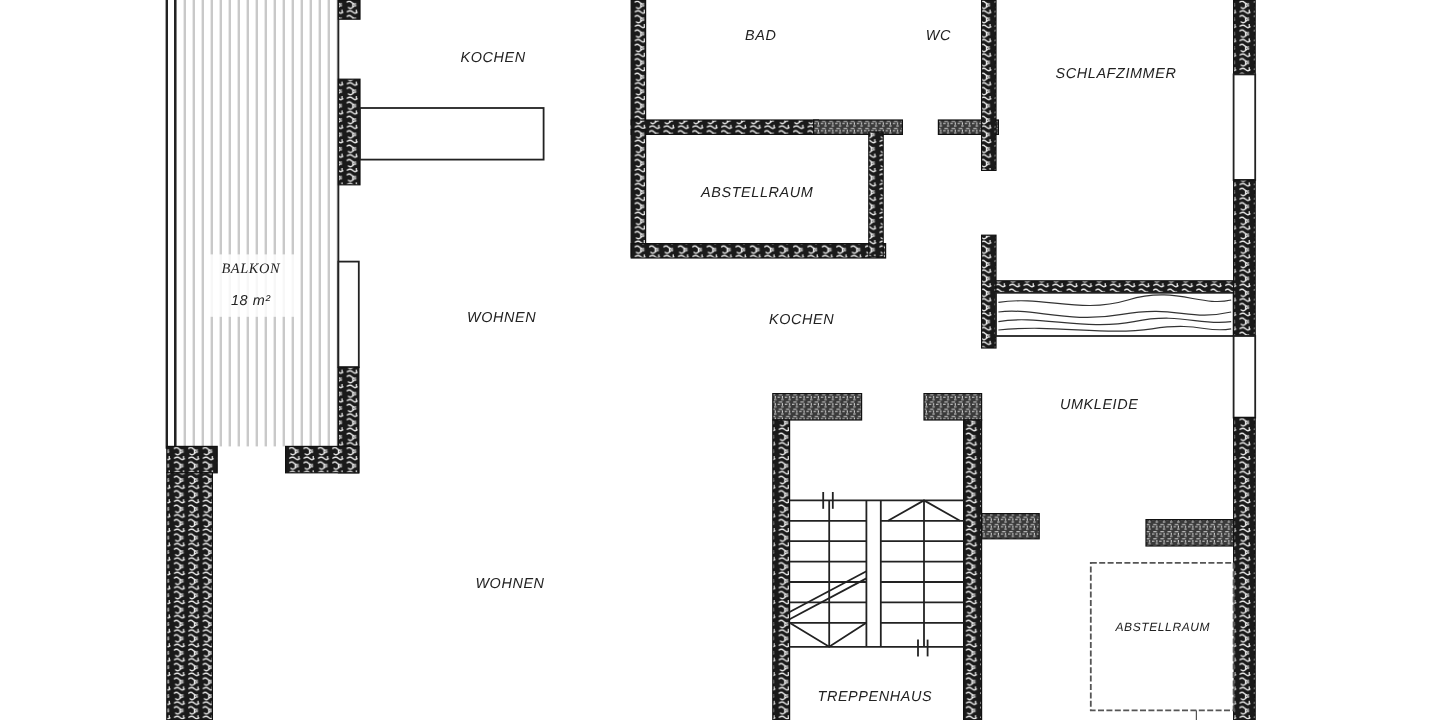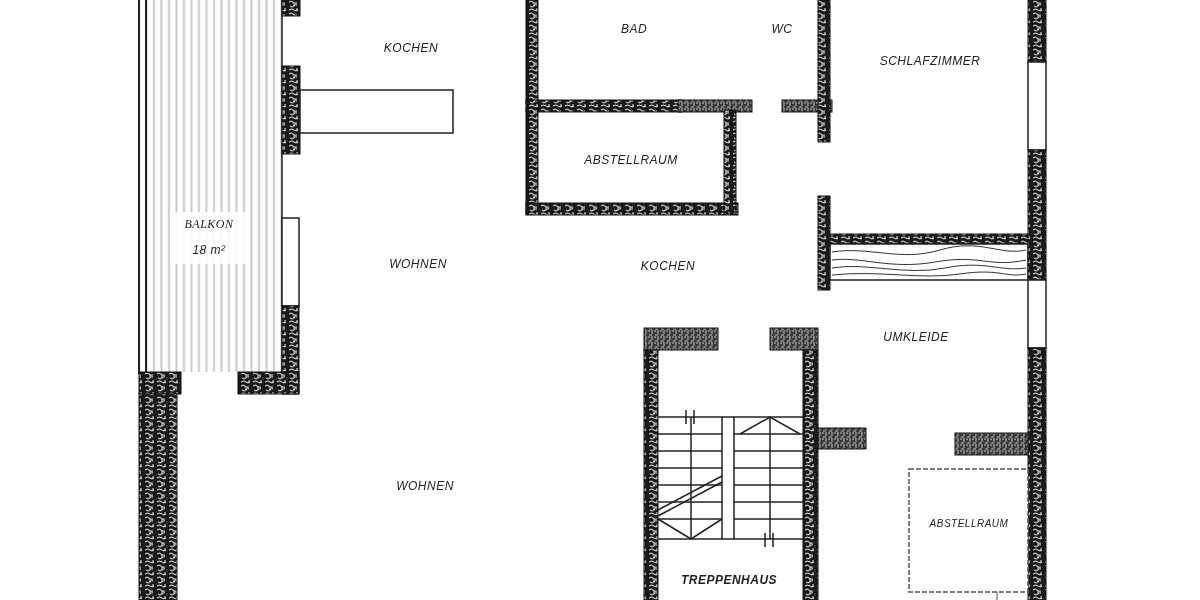--- a/index.html
+++ b/index.html
@@ -124,14 +124,14 @@
 <div class="room-label lbl-md" style="left:634px;top:29px;">BAD</div>
 <div class="room-label lbl-md" style="left:750px;top:29px;margin-left:32px;">WC</div>
 <div class="room-label lbl-md" style="left:930px;top:61px;">SCHLAFZIMMER</div>
 <div class="room-label lbl-md" style="left:631px;top:160px;">ABSTELLRAUM</div>
 <div class="room-label lbl-md" style="left:209px;top:224px;font-family:Liberation Serif, serif;">BALKON</div>
 <div class="room-label lbl-md" style="left:209px;top:250px;">18 m²</div>
 <div class="room-label lbl-md" style="left:418px;top:264px;">WOHNEN</div>
 <div class="room-label lbl-md" style="left:668px;top:266px;">KOCHEN</div>
 <div class="room-label lbl-md" style="left:916px;top:337px;">UMKLEIDE</div>
 <div class="room-label lbl-md" style="left:425px;top:486px;">WOHNEN</div>
-<div class="room-label lbl-md" style="left:729px;top:580px;font-weight:bold;">TREPPENHAUS</div>
+<div class="room-label lbl-md" style="left:729px;top:580px;">TREPPENHAUS</div>
 <div class="room-label lbl-sm" style="left:969px;top:523px;">ABSTELLRAUM</div>
 
 </body></html>

